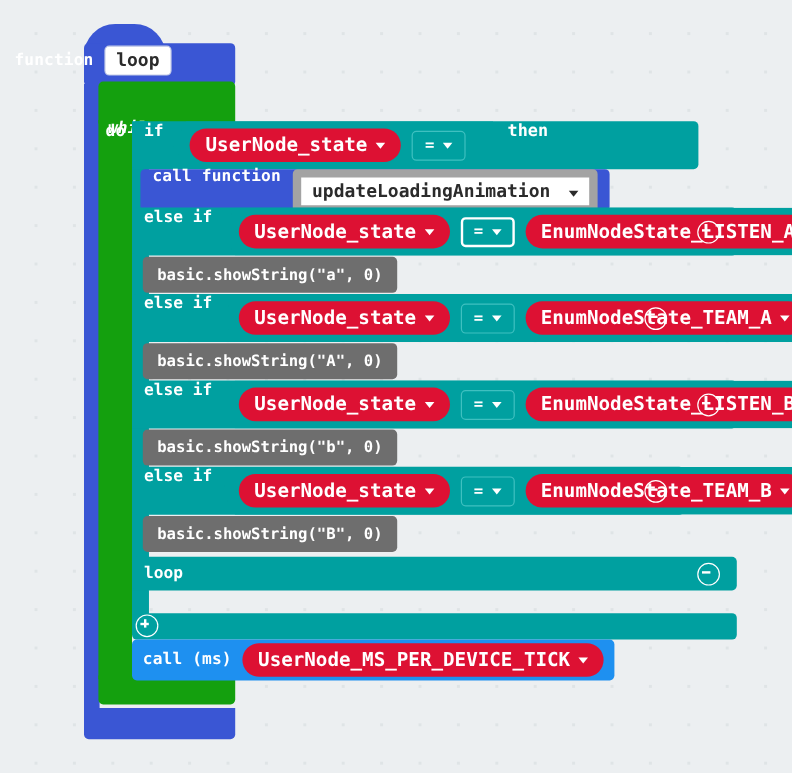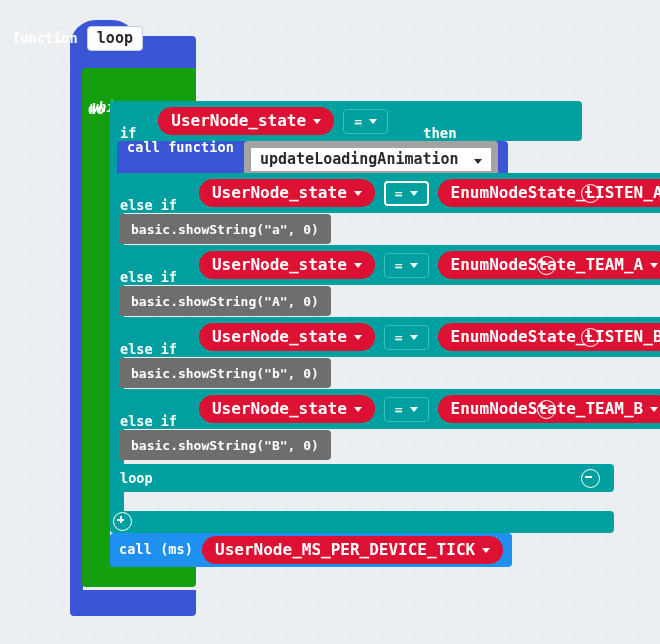--- a/index.html
+++ b/index.html
@@ -69,21 +69,21 @@
   }
   #fn-foot {
     position: absolute;
     left: 0; top: 570px;
     width: 126px; height: 26px;
     background: #3a56d4;
     border-radius: 0 0 4px 4px;
   }
   #fn-row {
     position: absolute;
-    left: 12px; top: 26px;
+    left: 12px; top: 38px;
     display: flex;
     align-items: center;
     gap: 9px;
   }
   .field-white {
     background: #ffffff;
     color: #2b2b2b;
     border: 1px solid #c6cde8;
     border-radius: 4px;
     padding: 3px 9px;
@@ -140,21 +140,21 @@
     margin-top: 40px;
   }
 
   
   .if-bar {
     position: absolute;
     left: 110px;
     background: #00a0a0;
     border-radius: 4px;
     display: flex;
-    align-items: flex-end;
+    align-items: flex-start;
     height: 40px;
   }
   #if-left-col {
     position: absolute;
     left: 110px; top: 101px;
     width: 14px; height: 425px;
     background: #00a0a0;
   }
   .if-kw {
     color: #ffffff;

